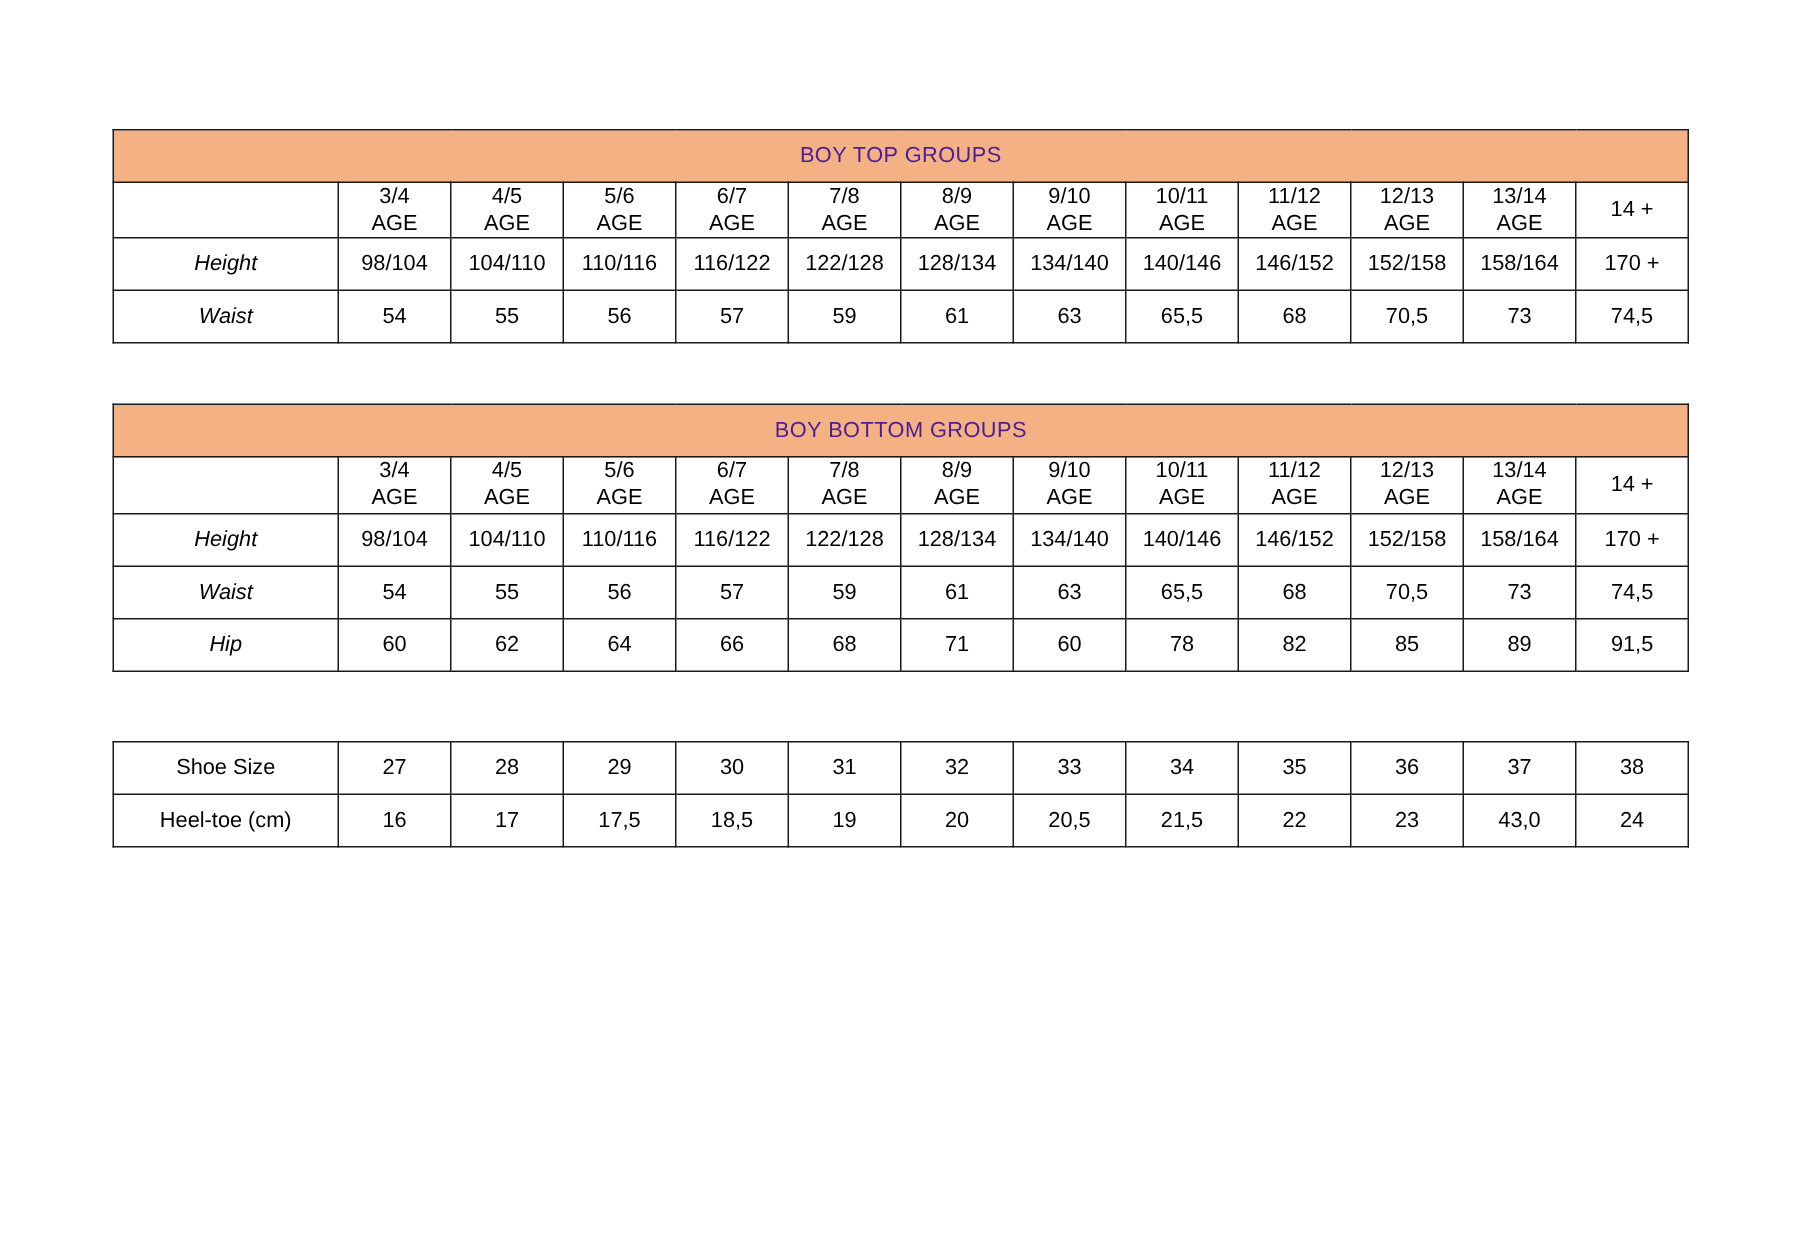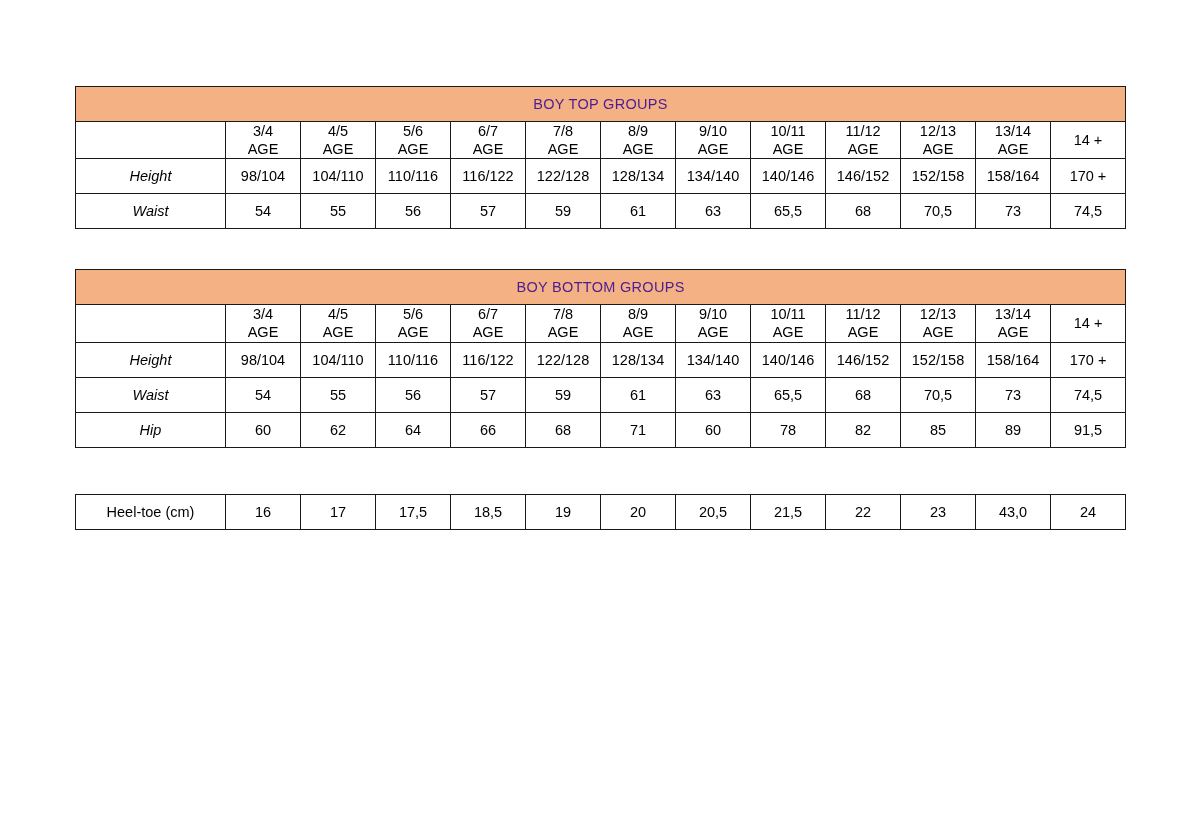--- a/index.html
+++ b/index.html
@@ -317,20 +317,35 @@
       <col class="col-data">
         <col class="col-data">
         <col class="col-data">
         <col class="col-data">
       <col class="col-data">
         <col class="col-data">
         <col class="col-data">
         <col class="col-data">
     </colgroup>
     <tbody>
+      <tr class="shoes-row">
+        <td class="shoes-label">Shoe Size</td>
+        <td class="shoes-size-val">27</td>
+        <td class="shoes-size-val">28</td>
+        <td class="shoes-size-val">29</td>
+        <td class="shoes-size-val">30</td>
+        <td class="shoes-size-val">31</td>
+        <td class="shoes-size-val">32</td>
+        <td class="shoes-size-val">33</td>
+        <td class="shoes-size-val">34</td>
+        <td class="shoes-size-val">35</td>
+        <td class="shoes-size-val">36</td>
+        <td class="shoes-size-val">37</td>
+        <td class="shoes-size-val">38</td>
+      </tr>
       <tr class="shoes-row">
         <td class="shoes-label">Heel-toe (cm)</td>
         <td class="shoes-heel-val">16</td>
         <td class="shoes-heel-val">17</td>
         <td class="shoes-heel-val">17,5</td>
         <td class="shoes-heel-val">18,5</td>
         <td class="shoes-heel-val">19</td>
         <td class="shoes-heel-val">20</td>
         <td class="shoes-heel-val">20,5</td>
         <td class="shoes-heel-val">21,5</td>

